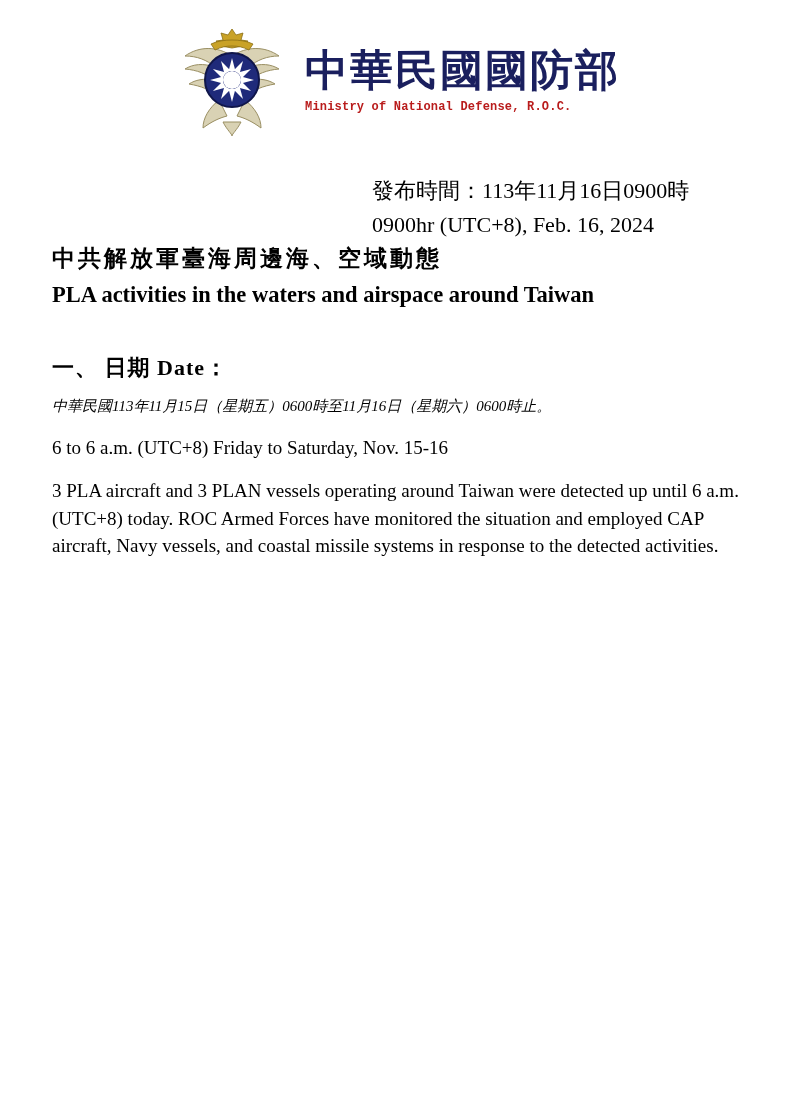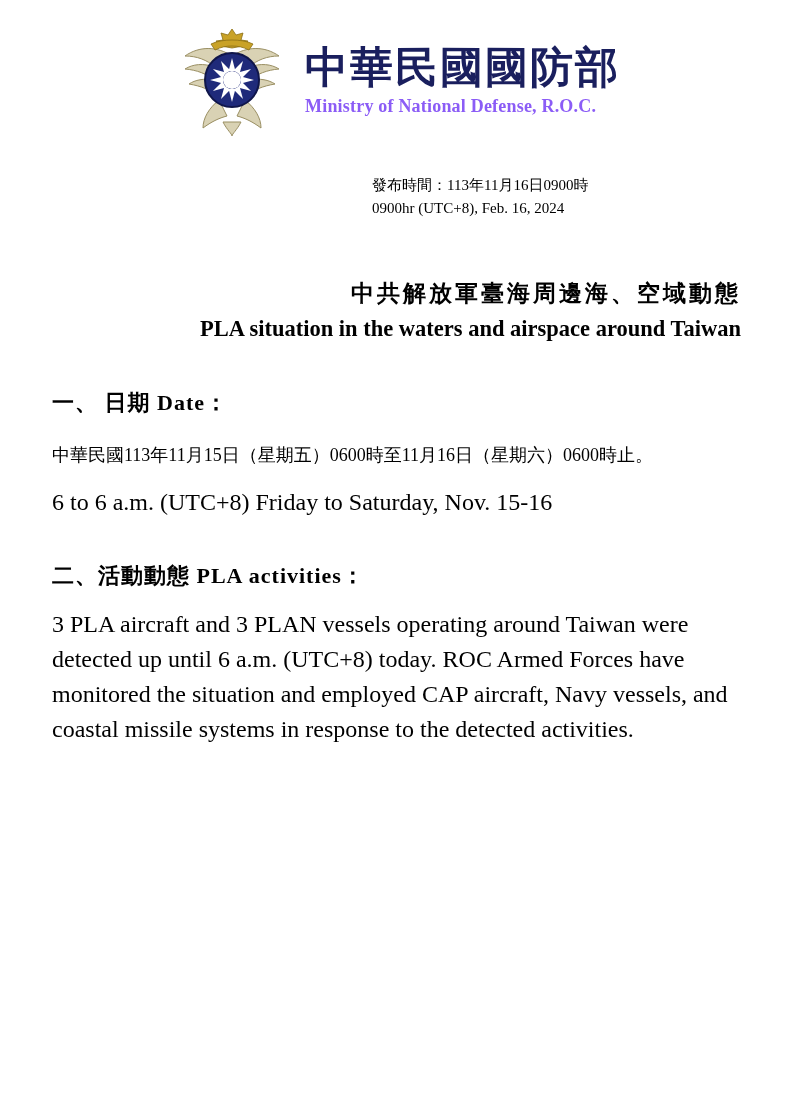--- a/index.html
+++ b/index.html
@@ -46,43 +46,42 @@
   }
   .ministry-zh {
     font-size: 43px;
     font-weight: bold;
     letter-spacing: 2px;
     color: #1a1f5e;
     line-height: 1.15;
     font-family: "Liberation Serif", "DejaVu Serif", serif;
   }
   .ministry-en {
-    font-size: 18px;
+    font-size: 12px;
     font-weight: bold;
-    color: #8b5cf6;
+    color: #b91c1c;
     letter-spacing: 0.2px;
     margin-top: 4px;
-    font-family: Liberation Serif, serif;
+    font-family: Liberation Mono, monospace;
   }
 
   
   .release {
     margin-top: 36px;
     padding-left: 320px;
-    font-size: 15px;
+    font-size: 22px;
     line-height: 1.55;
   }
   .release-line {
     white-space: nowrap;
   }
 
   
   .titles {
-    margin-top: 56px;
-    text-align: right;
+    text-align: left;
   }
   .title-zh {
     font-size: 23px;
     font-weight: bold;
     letter-spacing: 3px;
     line-height: 1.5;
   }
   .title-en {
     font-size: 22.5px;
     font-weight: bold;
@@ -91,27 +90,28 @@
   }
 
   
   .section-heading {
     font-size: 22px;
     font-weight: bold;
     margin-top: 42px;
     letter-spacing: 1px;
   }
   .para-zh {
-    font-size: 18px;
+    font-size: 15px;
     line-height: 1.5;
-    margin-top: 24px;
+    margin-top: 12px;
     text-align: justify;
+    font-style: italic;
   }
   .para-en {
-    font-size: 24px;
+    font-size: 19px;
     line-height: 1.45;
     margin-top: 16px;
   }
   .para-tight {
     line-height: 1.45;
   }
 </style>
 </head>
 <body>
 
@@ -165,31 +165,30 @@
     </div>
   </div>
 
   <div class="release">
     <div class="release-line">發布時間：113年11月16日0900時</div>
     <div class="release-line">0900hr (UTC+8), Feb. 16, 2024</div>
   </div>
 
   <div class="titles">
     <div class="title-zh">中共解放軍臺海周邊海、空域動態</div>
-    <div class="title-en">PLA situation in the waters and airspace around Taiwan</div>
+    <div class="title-en">PLA activities in the waters and airspace around Taiwan</div>
   </div>
 
   <div class="body">
 
     <div class="section">
       <div class="section-heading">一、 日期 Date：</div>
       <div class="para-zh">中華民國113年11月15日（星期五）0600時至11月16日（星期六）0600時止。</div>
       <div class="para-en">6 to 6 a.m. (UTC+8) Friday to Saturday, Nov. 15-16</div>
     </div>
 
     <div class="section">
-      <div class="section-heading">二、活動動態 PLA activities：</div>
       <div class="para-en">3 PLA aircraft and 3 PLAN vessels operating around Taiwan were detected up until 6 a.m. (UTC+8) today. ROC Armed Forces have monitored the situation and employed CAP aircraft, Navy vessels, and coastal missile systems in response to the detected activities.</div>
     </div>
 
   </div>
 
 </div>
 
 </body></html>

